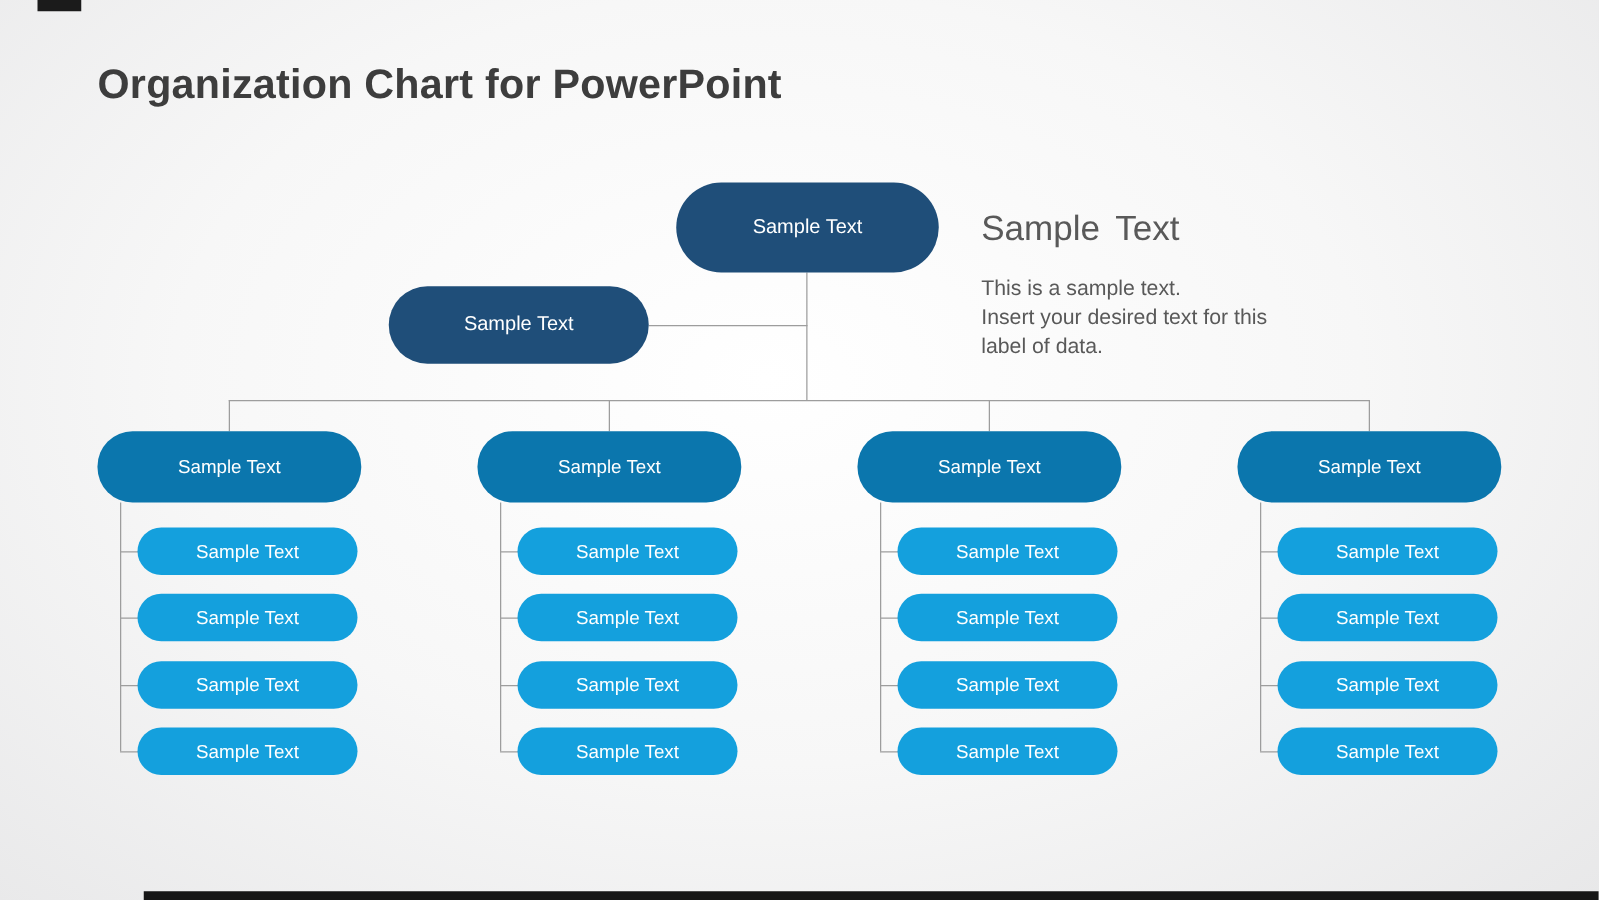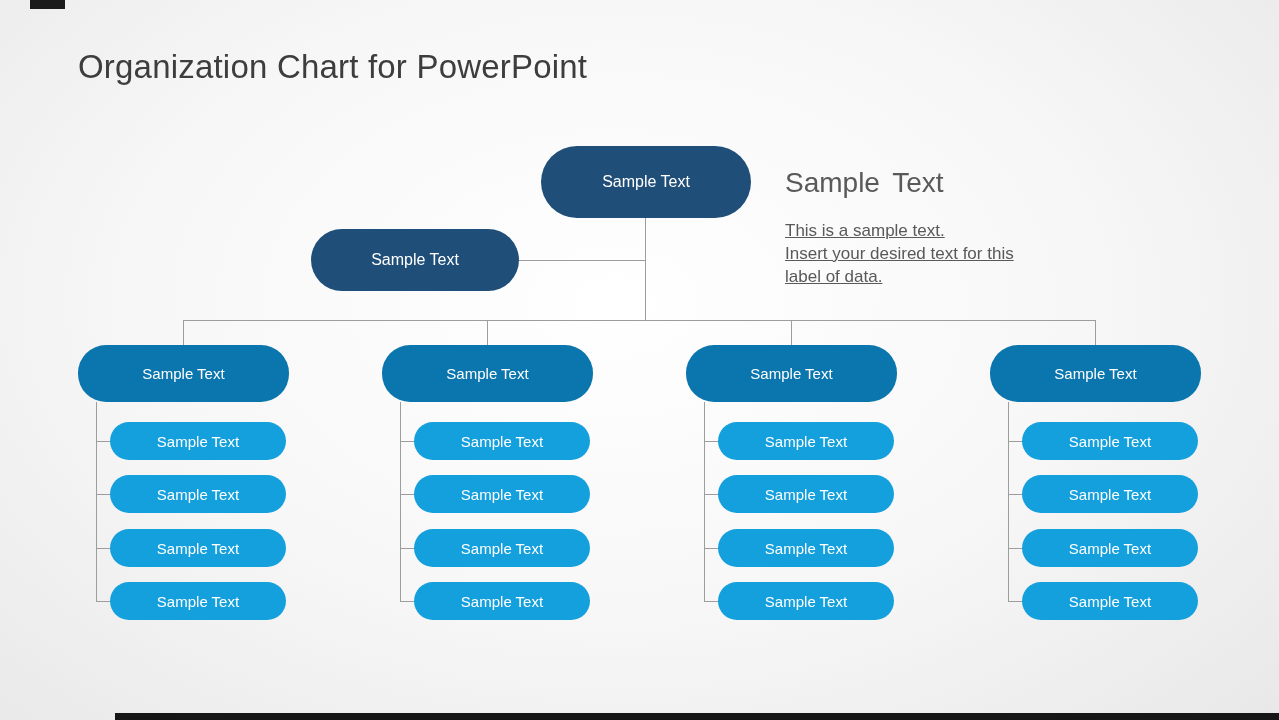--- a/index.html
+++ b/index.html
@@ -18,21 +18,21 @@
     position: absolute; left: 30px; top: 0; width: 35px; height: 9px;
     background: #1b1b1b;
   }
   .mark-bottom {
     position: absolute; left: 115px; right: 0; bottom: 0; height: 7px;
     background: #161616;
   }
 
   .title {
     position: absolute; left: 78px; top: 48px;
-    font-size: 33px; font-weight: 400; letter-spacing: 0.2px;
+    font-size: 33px; font-weight: 700; letter-spacing: 0.2px;
     color: var(--title-gray, #3d3d3d);
   }
 
   
   .line { position: absolute; background: var(--line-gray, #9d9d9d); }
   .line.v { width: 1px; }
   .line.h { height: 1px; }
 
   
   .node {
@@ -76,21 +76,20 @@
 
   
   .ann-heading {
     position: absolute; left: 785px; top: 167px;
     font-size: 28px; color: var(--text-gray, #595959); word-spacing: 5px;
   }
   .ann-body {
     position: absolute; left: 785px; top: 219px;
     font-size: 17px; line-height: 23px; color: var(--text-gray, #595959);
     white-space: pre-line;
-    text-decoration: underline;
   }
 </style>
 </head>
 <body>
 
 <div class="slide">
 
   <div class="mark-top"></div>
   <div class="mark-bottom"></div>
 

